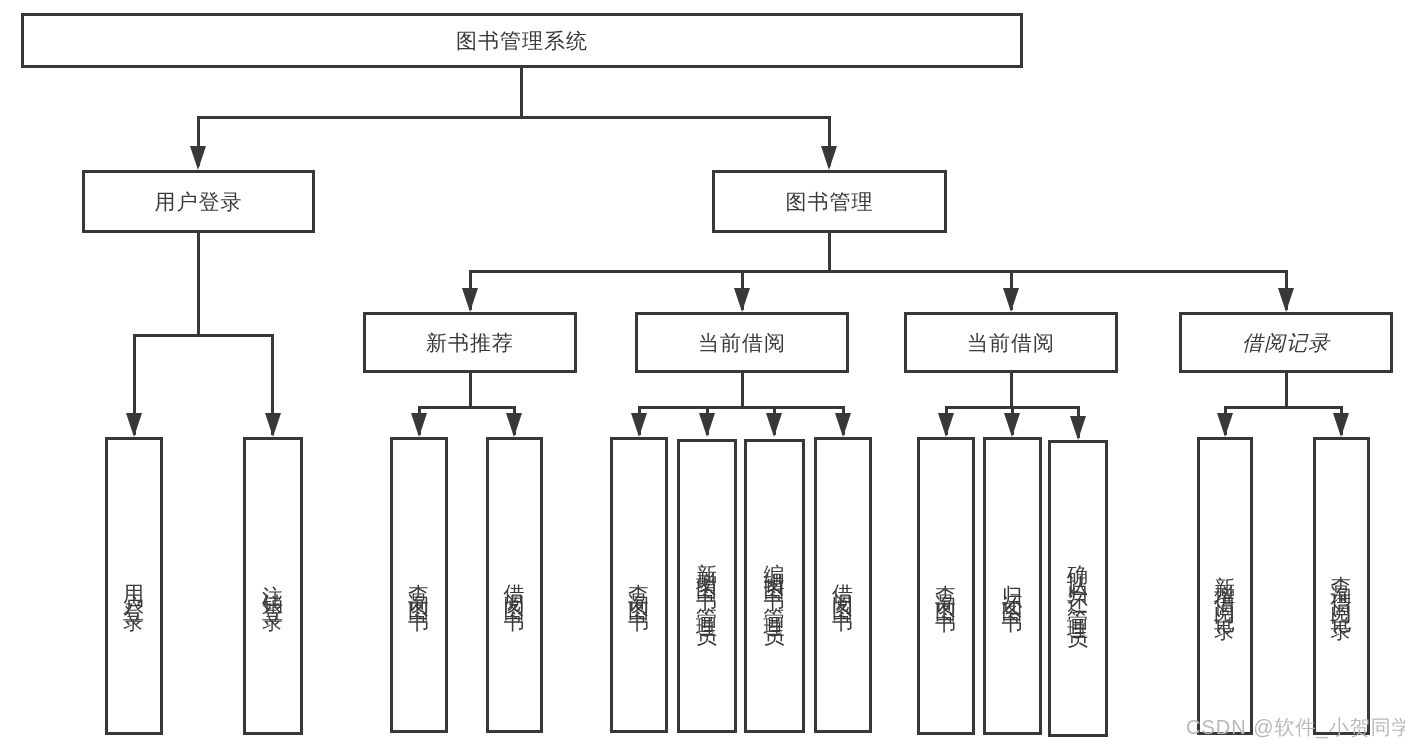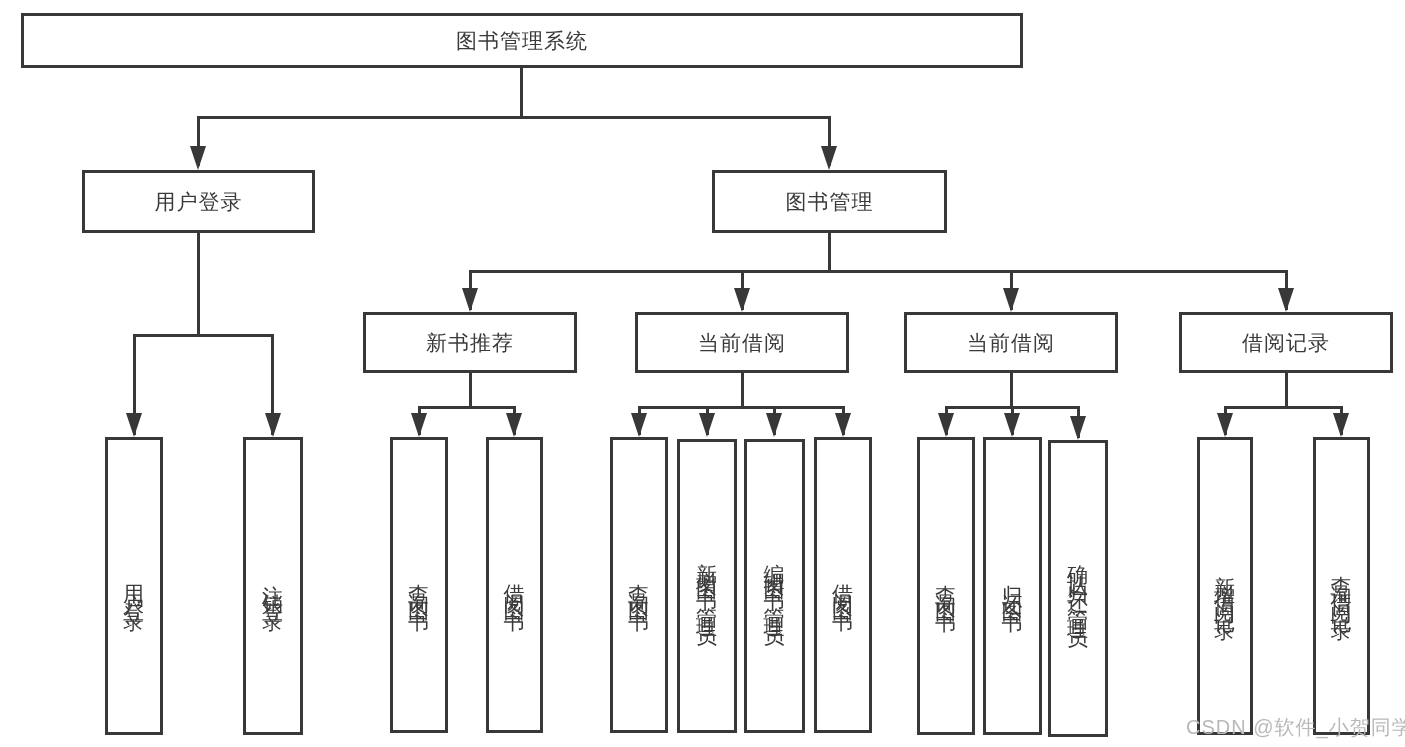--- a/index.html
+++ b/index.html
@@ -109,21 +109,21 @@
 
   <div class="node h" style="left:712px;top:170px;width:235px;height:63px;">
     <span>图书管理</span>
   </div>
   <div class="node h" style="left:635px;top:312px;width:214px;height:61px;">
     <span>当前借阅</span>
   </div>
   <div class="node h" style="left:904px;top:312px;width:214px;height:61px;">
     <span>当前借阅</span>
   </div>
-  <div class="node h" style="left:1179px;top:312px;width:214px;height:61px;">
+  <div class="node h" style="left:1179px;top:312px;width:214px;height:61px;font-style:italic;">
     <span>借阅记录</span>
   </div>
 
   <div class="node v" style="left:105px;top:437px;width:58px;height:298px;">
     <span>用户登录</span>
   </div>
   <div class="node v" style="left:243px;top:437px;width:60px;height:298px;">
     <span>注销登录</span>
   </div>
 

